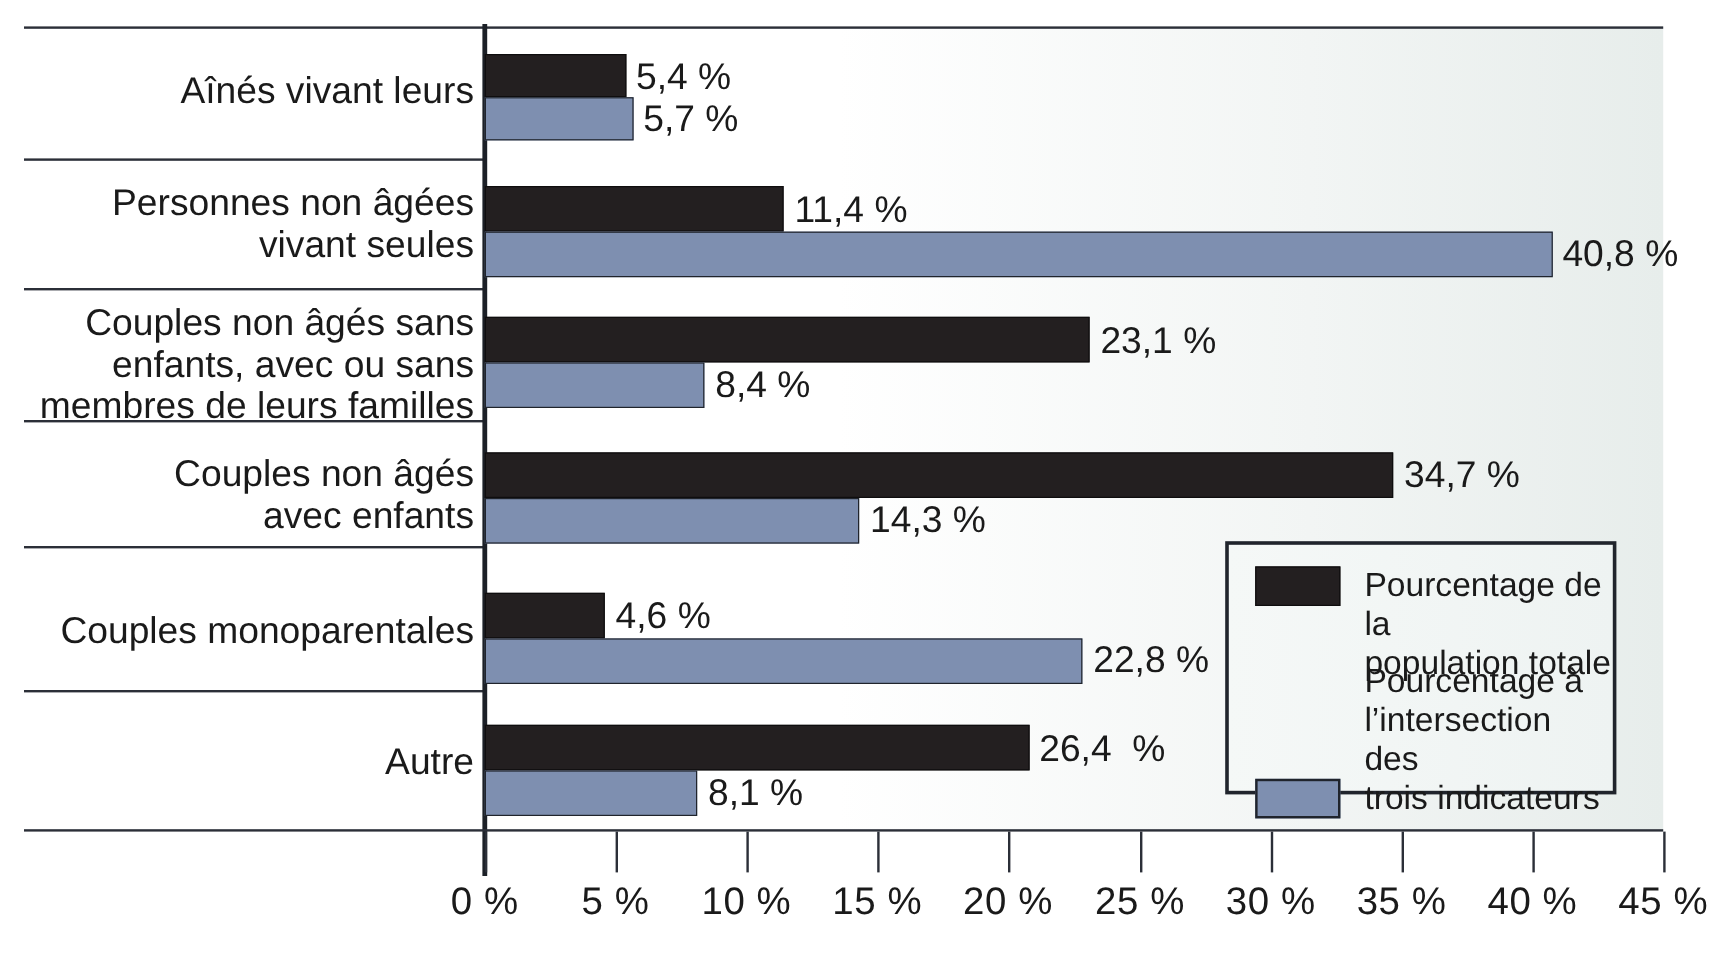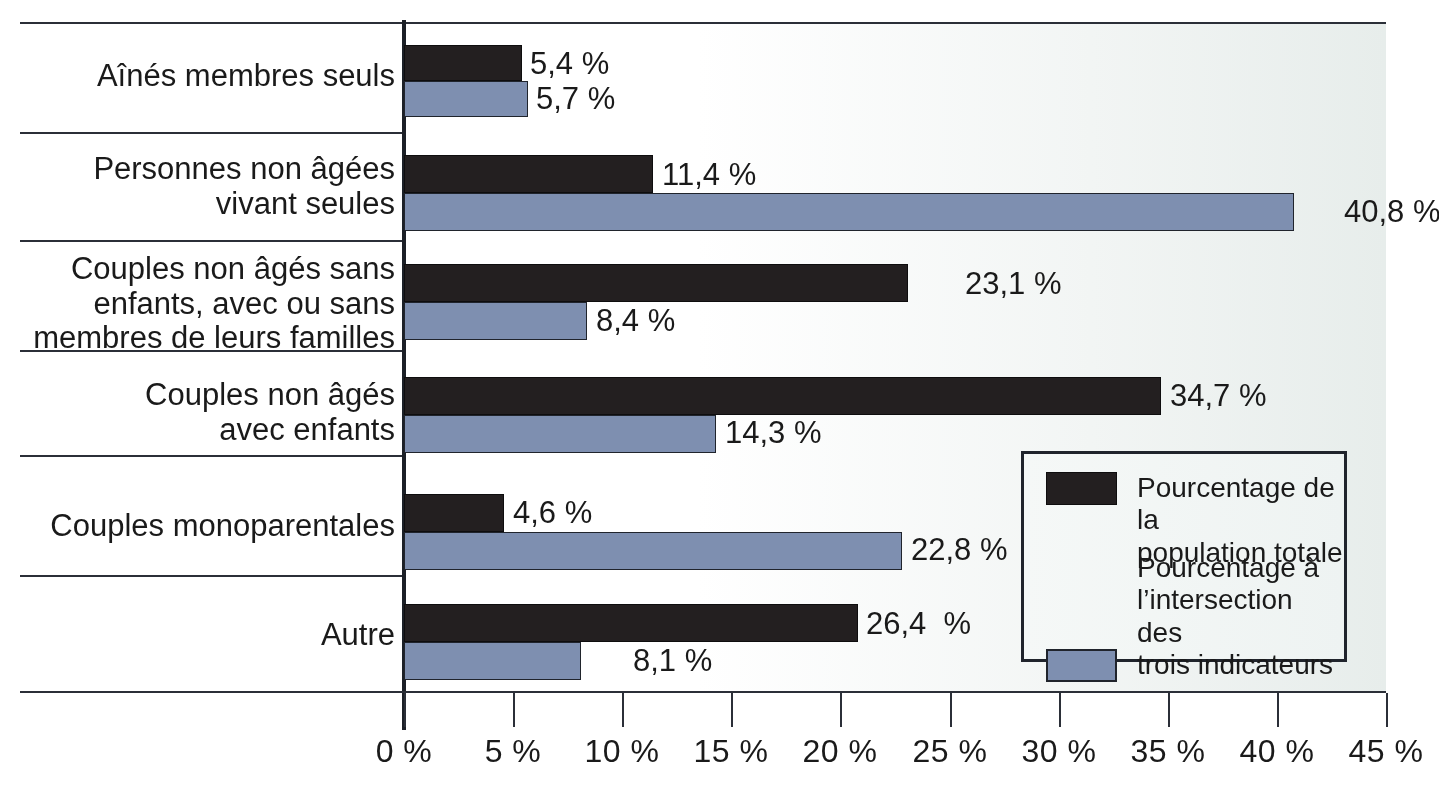--- a/index.html
+++ b/index.html
@@ -170,60 +170,60 @@
   <div class="tick-label" style="left:513px;">5 %</div>
   <div class="tick-label" style="left:622px;">10 %</div>
   <div class="tick-label" style="left:731px;">15 %</div>
   <div class="tick-label" style="left:840px;">20 %</div>
   <div class="tick-label" style="left:950px;">25 %</div>
   <div class="tick-label" style="left:1059px;">30 %</div>
   <div class="tick-label" style="left:1168px;">35 %</div>
   <div class="tick-label" style="left:1277px;">40 %</div>
   <div class="tick-label" style="left:1386px;">45 %</div>
 
-  <div class="cat-label" style="top:59px;">Aînés membres seuls</div>
+  <div class="cat-label" style="top:59px;">Aînés vivant leurs</div>
   <div class="cat-label" style="top:152px;">Personnes non âgées
 vivant seules</div>
   <div class="cat-label" style="top:252px;">Couples non âgés sans
 enfants, avec ou sans
 membres de leurs familles</div>
   <div class="cat-label" style="top:378px;">Couples non âgés
 avec enfants</div>
   <div class="cat-label" style="top:509px;">Couples monoparentales</div>
   <div class="cat-label" style="top:618px;">Autre</div>
 
   <div class="bar total" style="left:404px; top:45px;  width:118px; height:36px;"></div>
   <div class="bar intersection" style="left:404px; top:81px;  width:124px; height:36px;"></div>
   <div class="bar-value" style="left:530px; top:64px;">5,4 %</div>
   <div class="bar-value" style="left:536px; top:99px;">5,7 %</div>
 
   <div class="bar total" style="left:404px; top:155px; width:249px; height:38px;"></div>
   <div class="bar intersection" style="left:404px; top:193px; width:890px; height:38px;"></div>
   <div class="bar-value" style="left:662px; top:175px;text-align:right;">11,4 %</div>
-  <div class="bar-value" style="left:1302px; top:212px;margin-left:42px;">40,8 %</div>
+  <div class="bar-value" style="left:1302px; top:212px;">40,8 %</div>
 
   <div class="bar total" style="left:404px; top:264px; width:504px; height:38px;"></div>
   <div class="bar intersection" style="left:404px; top:302px; width:183px; height:38px;"></div>
-  <div class="bar-value" style="left:917px; top:284px;margin-left:48px;">23,1 %</div>
+  <div class="bar-value" style="left:917px; top:284px;">23,1 %</div>
   <div class="bar-value" style="left:596px; top:321px;">8,4 %</div>
 
   <div class="bar total" style="left:404px; top:377px; width:757px; height:38px;"></div>
   <div class="bar intersection" style="left:404px; top:415px; width:312px; height:38px;"></div>
   <div class="bar-value" style="left:1170px; top:396px;">34,7 %</div>
   <div class="bar-value" style="left:725px; top:433px;">14,3 %</div>
 
   <div class="bar total" style="left:404px; top:494px; width:100px; height:38px;"></div>
   <div class="bar intersection" style="left:404px; top:532px; width:498px; height:38px;"></div>
   <div class="bar-value" style="left:513px; top:513px;">4,6 %</div>
   <div class="bar-value" style="left:911px; top:550px;">22,8 %</div>
 
   <div class="bar total" style="left:404px; top:604px; width:454px; height:38px;"></div>
   <div class="bar intersection" style="left:404px; top:642px; width:177px; height:38px;"></div>
   <div class="bar-value" style="left:866px; top:624px;">26,4  %</div>
-  <div class="bar-value" style="left:590px; top:661px;margin-left:43px;">8,1 %</div>
+  <div class="bar-value" style="left:590px; top:661px;">8,1 %</div>
 
   <div class="legend">
     <div class="legend-row" style="left:22px; top:18px;">
       <span class="legend-swatch total"></span>
       <span class="legend-text">Pourcentage de la
 population totale</span>
     </div>
     <div class="legend-row" style="left:22px; top:98px;align-items:flex-end;">
       <span class="legend-swatch intersection"></span>
       <span class="legend-text">Pourcentage à

